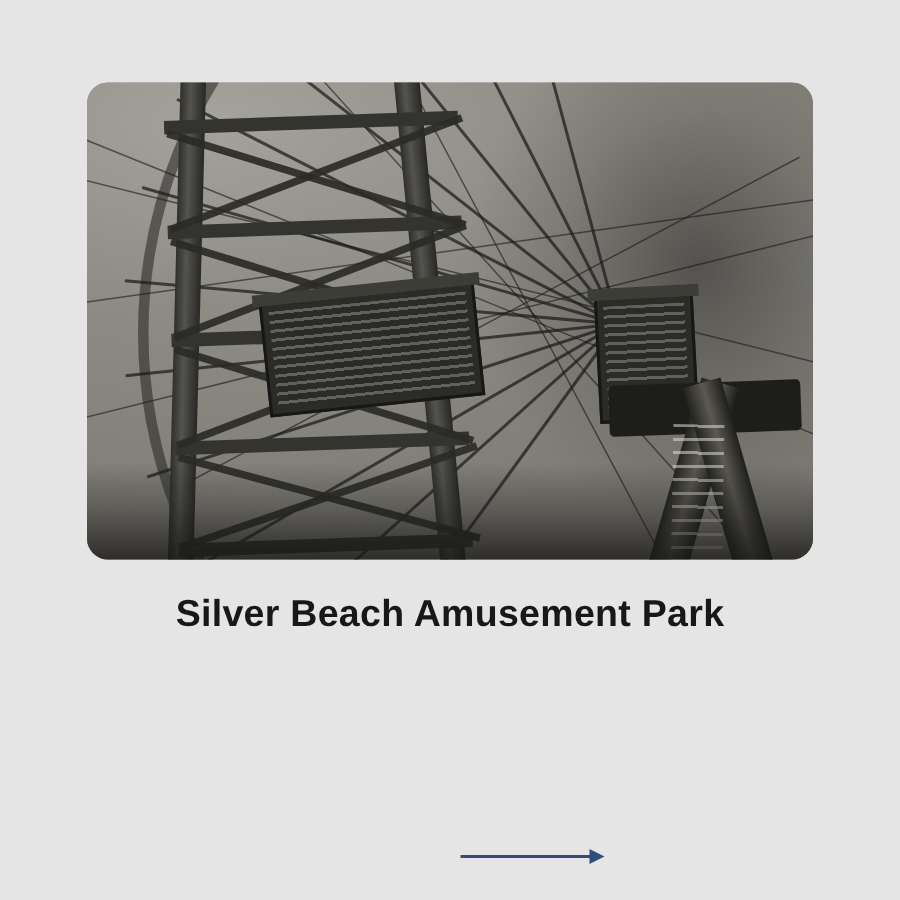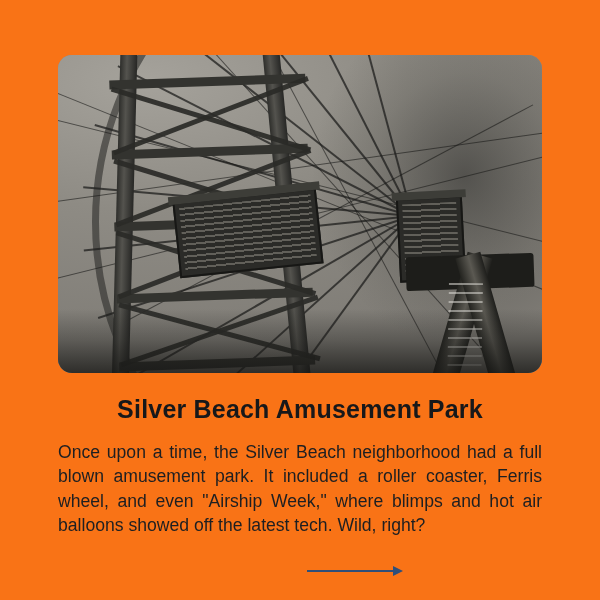--- a/index.html
+++ b/index.html
@@ -11,21 +11,21 @@
     height: 600px;
     background: #ffffff;
     font-family: "Liberation Sans", sans-serif;
     overflow: hidden;
   }
   .card {
     position: relative;
     width: 600px;
     height: 600px;
     box-sizing: border-box;
-    background: #f97316;
+    background: #e5e5e5;
     display: flex;
     flex-direction: column;
     align-items: center;
   }
 
   
   .photo-wrap {
     margin-top: 55px;
     width: 484px;
     height: 318px;
@@ -320,21 +320,20 @@
         <div class="side b"></div>
         <div class="rivets"></div>
       </div>
 
       <div class="ground"></div>
     </div>
   </div>
 
   <div class="title">Silver Beach Amusement Park</div>
 
-  <div class="body">Once upon a time, the Silver Beach neighborhood had a full blown amusement park. It included a roller coaster, Ferris wheel, and even "Airship Week," where blimps and hot air balloons showed off the latest tech. Wild, right?</div>
 
 
   <div class="arrow-row">
     <div class="arrow">
       <div class="shaft"></div>
       <div class="head"></div>
     </div>
   </div>
 
 </div>

